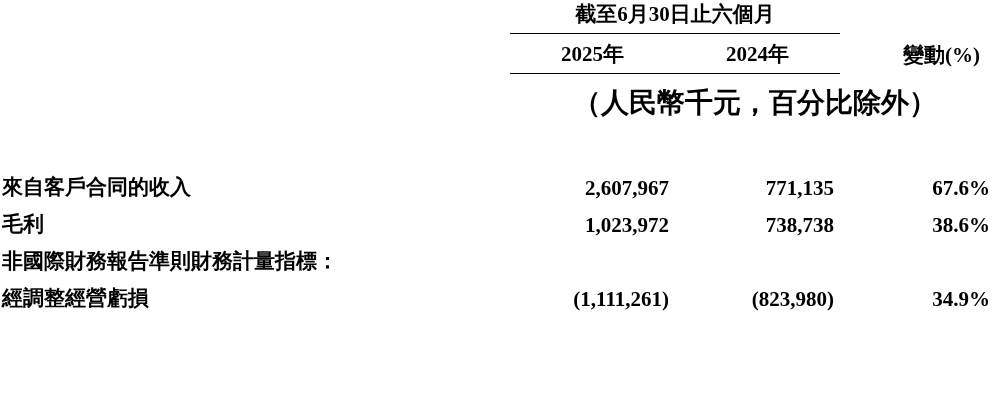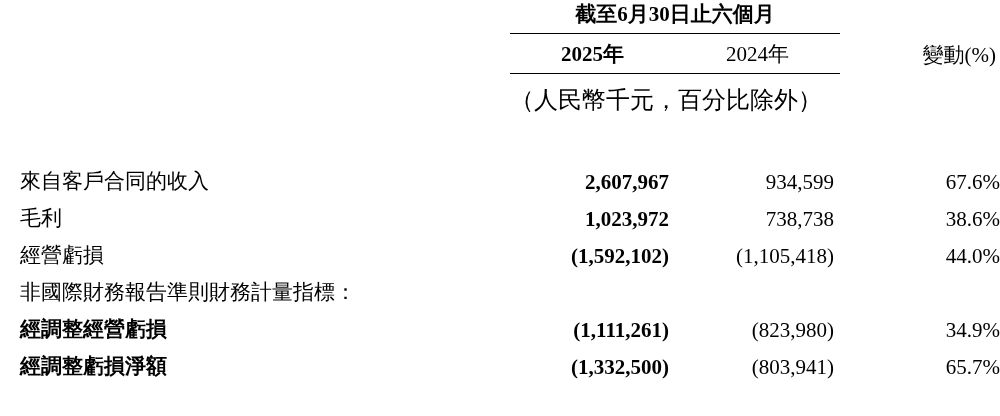--- a/index.html
+++ b/index.html
@@ -27,29 +27,29 @@
     font-size: 21px;
   }
   col.c-label { width: 510px; }
   col.c-2025  { width: 165px; }
   col.c-2024  { width: 165px; }
   col.c-chg   { width: 160px; }
 
   td, th {
     padding: 0;
     vertical-align: bottom;
-    font-weight: normal;
+    font-weight: bold;
   }
   .num {
     text-align: right;
     padding-right: 6px;
     white-space: nowrap;
   }
   .num.chg {
-    padding-right: 0;
+    padding-right: 10px;
   }
   .bold { font-weight: bold; }
 
   
   .hdr-span {
     font-size: 21px;
     font-weight: bold;
     text-align: center;
     padding-bottom: 5px;
     border-bottom: 1.4px solid #000;
@@ -58,35 +58,36 @@
     font-size: 21px;
     text-align: center;
     padding-top: 6px;
     padding-bottom: 5px;
     border-bottom: 1.4px solid #000;
   }
   .hdr-year.y2025 { font-weight: bold; }
   .hdr-chg {
     font-size: 21px;
     text-align: right;
-    padding-right: 4px;
+    padding-right: 20px;
     padding-top: 6px;
     padding-bottom: 5px;
   }
   .unit-row td {
-    font-size: 24px;
+    font-size: 28px;
+    text-align: center;
     padding-top: 10px;
     padding-bottom: 8px;
   }
   .gap-row td { height: 34px; }
 
   .label {
     font-size: 21px;
     text-align: left;
-    padding-left: 20px;
+    padding-left: 2px;
     white-space: nowrap;
   }
   .data-row td {
     height: 35px;
     padding-top: 2px;
   }
   .note-row td {
     height: 35px;
     padding-top: 2px;
   }
@@ -121,50 +122,38 @@
       <tr class="gap-row">
         <td></td>
         <td></td>
         <td></td>
         <td></td>
       </tr>
 
       <tr class="data-row">
         <td class="label">來自客戶合同的收入</td>
         <td class="num bold">2,607,967</td>
-        <td class="num">934,599</td>
+        <td class="num">771,135</td>
         <td class="num chg">67.6%</td>
       </tr>
       <tr class="data-row">
         <td class="label">毛利</td>
         <td class="num bold">1,023,972</td>
         <td class="num">738,738</td>
         <td class="num chg">38.6%</td>
-      </tr>
-      <tr class="data-row">
-        <td class="label">經營虧損</td>
-        <td class="num bold">(1,592,102)</td>
-        <td class="num">(1,105,418)</td>
-        <td class="num chg">44.0%</td>
       </tr>
 
       <tr class="note-row">
         <td class="label">非國際財務報告準則財務計量指標：</td>
         <td></td>
         <td></td>
         <td></td>
       </tr>
 
       <tr class="data-row">
         <td class="label bold">經調整經營虧損</td>
         <td class="num bold">(1,111,261)</td>
         <td class="num">(823,980)</td>
         <td class="num chg">34.9%</td>
       </tr>
-      <tr class="data-row">
-        <td class="label bold">經調整虧損淨額</td>
-        <td class="num bold">(1,332,500)</td>
-        <td class="num">(803,941)</td>
-        <td class="num chg">65.7%</td>
-      </tr>
     </tbody>
   </table>
 </div>
 
 </body></html>

